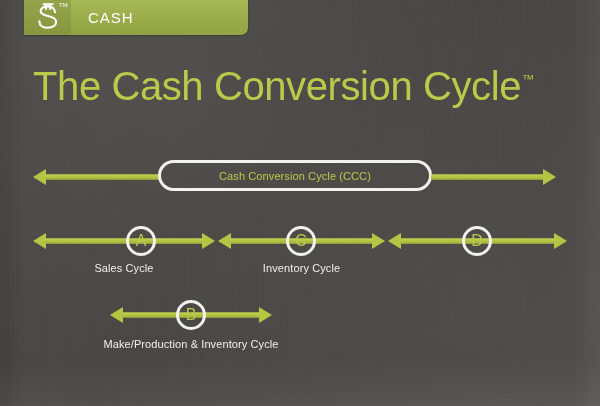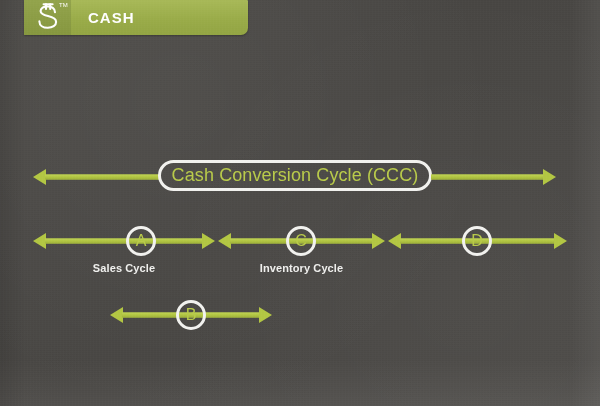--- a/index.html
+++ b/index.html
@@ -84,21 +84,21 @@
     top: 2px;
     right: 3px;
     font-size: 6px;
     color: #ffffff;
     letter-spacing: .2px;
     line-height: 1;
   }
   .tab-label {
     color: #ffffff;
     font-size: 15px;
-    font-weight: bold;
+    font-weight: normal;
     letter-spacing: 1.0px;
     margin-left: 17px;
   }
 
   
   .title {
     position: absolute;
     left: 33px;
     top: 66px;
     color: #b9cb4a;
@@ -147,21 +147,21 @@
     border: 3px solid #f2f2ef;
     border-radius: 16px;
     box-sizing: border-box;
     display: flex;
     align-items: center;
     justify-content: center;
     background: transparent;
   }
   .ccc-pill span {
     color: #b9cb4a;
-    font-size: 18px;
+    font-size: 11px;
     font-weight: 300;
     letter-spacing: .1px;
     white-space: nowrap;
   }
 
   
   .seg-row { top: 226px; }
   .seg-circle {
     position: absolute;
     top: 50%;
@@ -179,21 +179,21 @@
   .seg-circle span {
     color: #b9cb4a;
     font-size: 16px;
     font-weight: 300;
     line-height: 1;
   }
   .seg-label {
     position: absolute;
     color: #f0f0ee;
     font-size: 11px;
-    font-weight: 700;
+    font-weight: 400;
     white-space: nowrap;
     text-align: center;
     letter-spacing: .1px;
   }
   .b-row { top: 300px; }
 </style>
 </head>
 <body>
 
 <div class="page">
@@ -208,20 +208,23 @@
             <path d="M13.0 1.2 L13.0 6.0"></path>
             <path d="M17.2 1.2 L17.2 6.0"></path>
             <path d="M10.6 1.2 L19.6 1.2"></path>
           </g>
         </svg>
       </span>
     </div>
     <div class="tab-label">CASH</div>
   </div>
 
+  <div class="title">
+    <span>The Cash Conversion Cycle</span><span class="tm">™</span>
+  </div>
 
   <div class="arrow-row ccc-row">
 
     <div class="ahead left" style="left:0px;"></div>
     <div class="abar" style="left:12px; width:114px;"></div>
 
     <div class="ccc-pill">
       <span>Cash Conversion Cycle (CCC)</span>
     </div>
 
@@ -259,18 +262,19 @@
   </div>
 
   <div class="arrow-row b-row" style="left:110px; width:162px; height:30px;">
     <div class="ahead left" style="left:0px;"></div>
     <div class="abar" style="left:12px; width:138px;"></div>
     <div class="ahead right" style="left:149px;"></div>
     <div class="seg-circle" style="left:66px;">
       <span>B</span>
     </div>
   </div>
+  <div class="seg-label" style="left:81px; top:338px; width:220px;">Make/Production &amp; Inventory Cycle</div>
 
   <div class="grain"></div>
   <div class="edge-sheen"></div>
   <div class="edge-sheen-left"></div>
   <div class="edge-sheen-right"></div>
 </div>
 
 </body></html>

